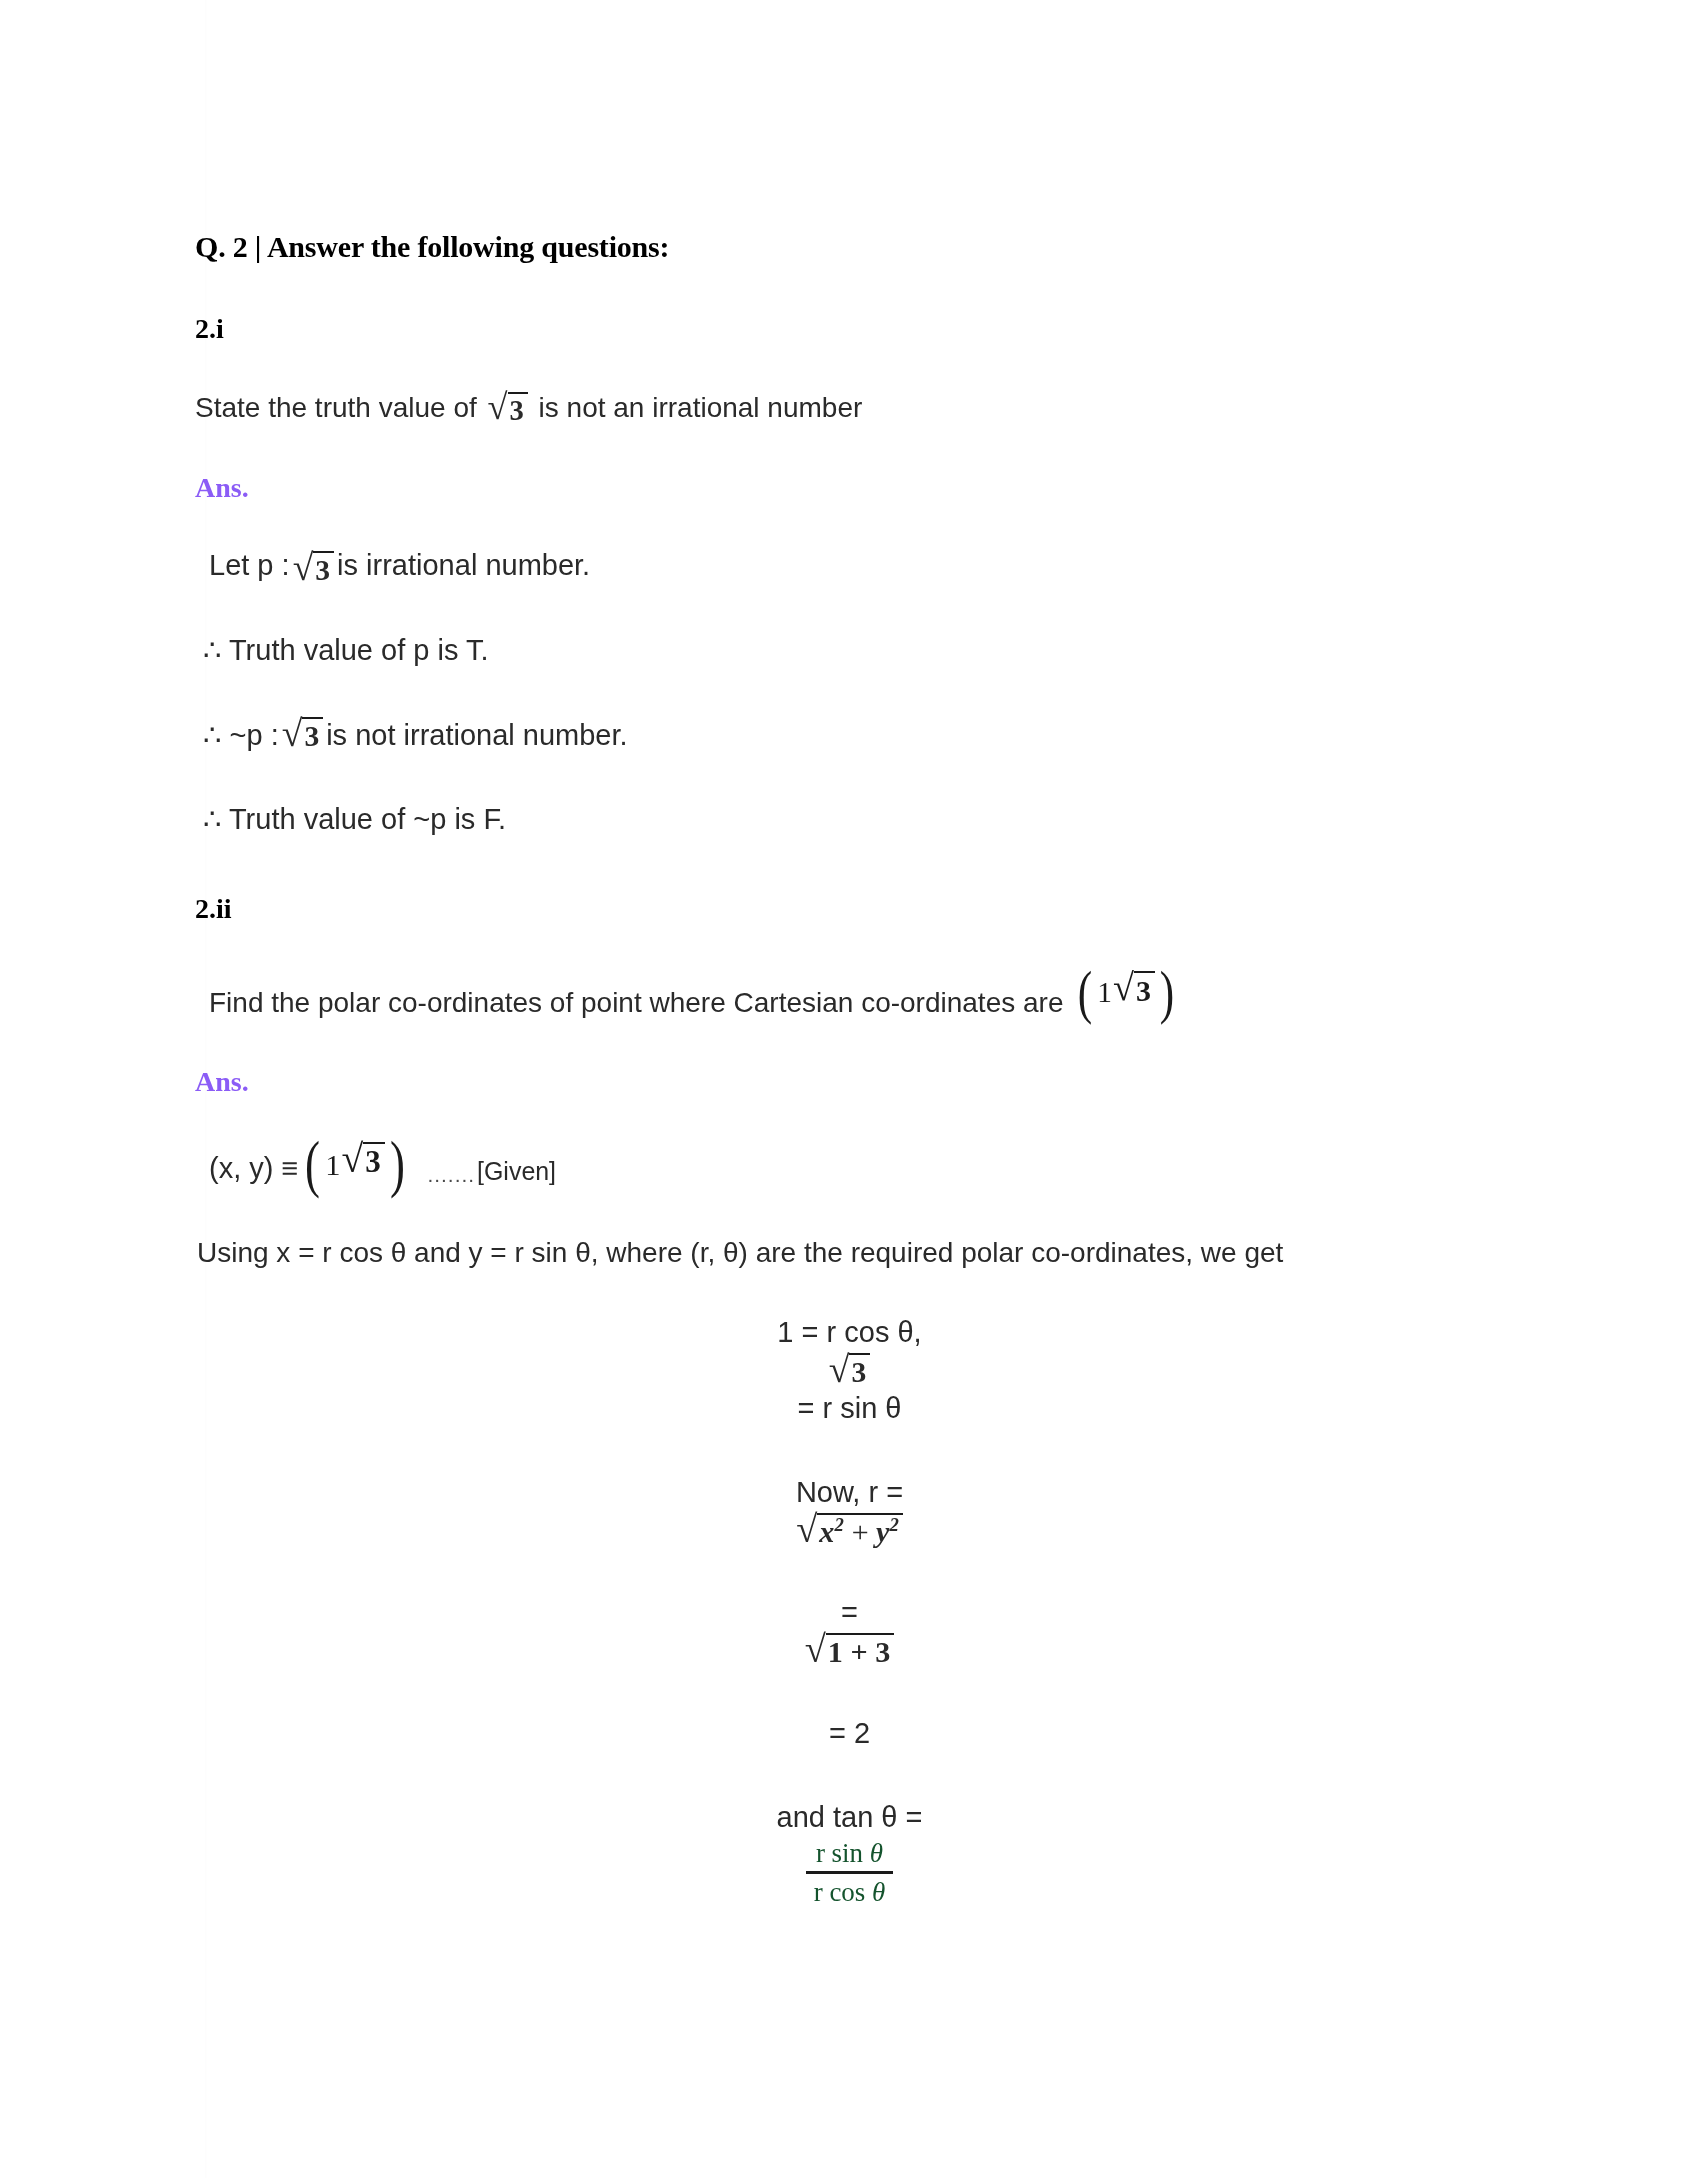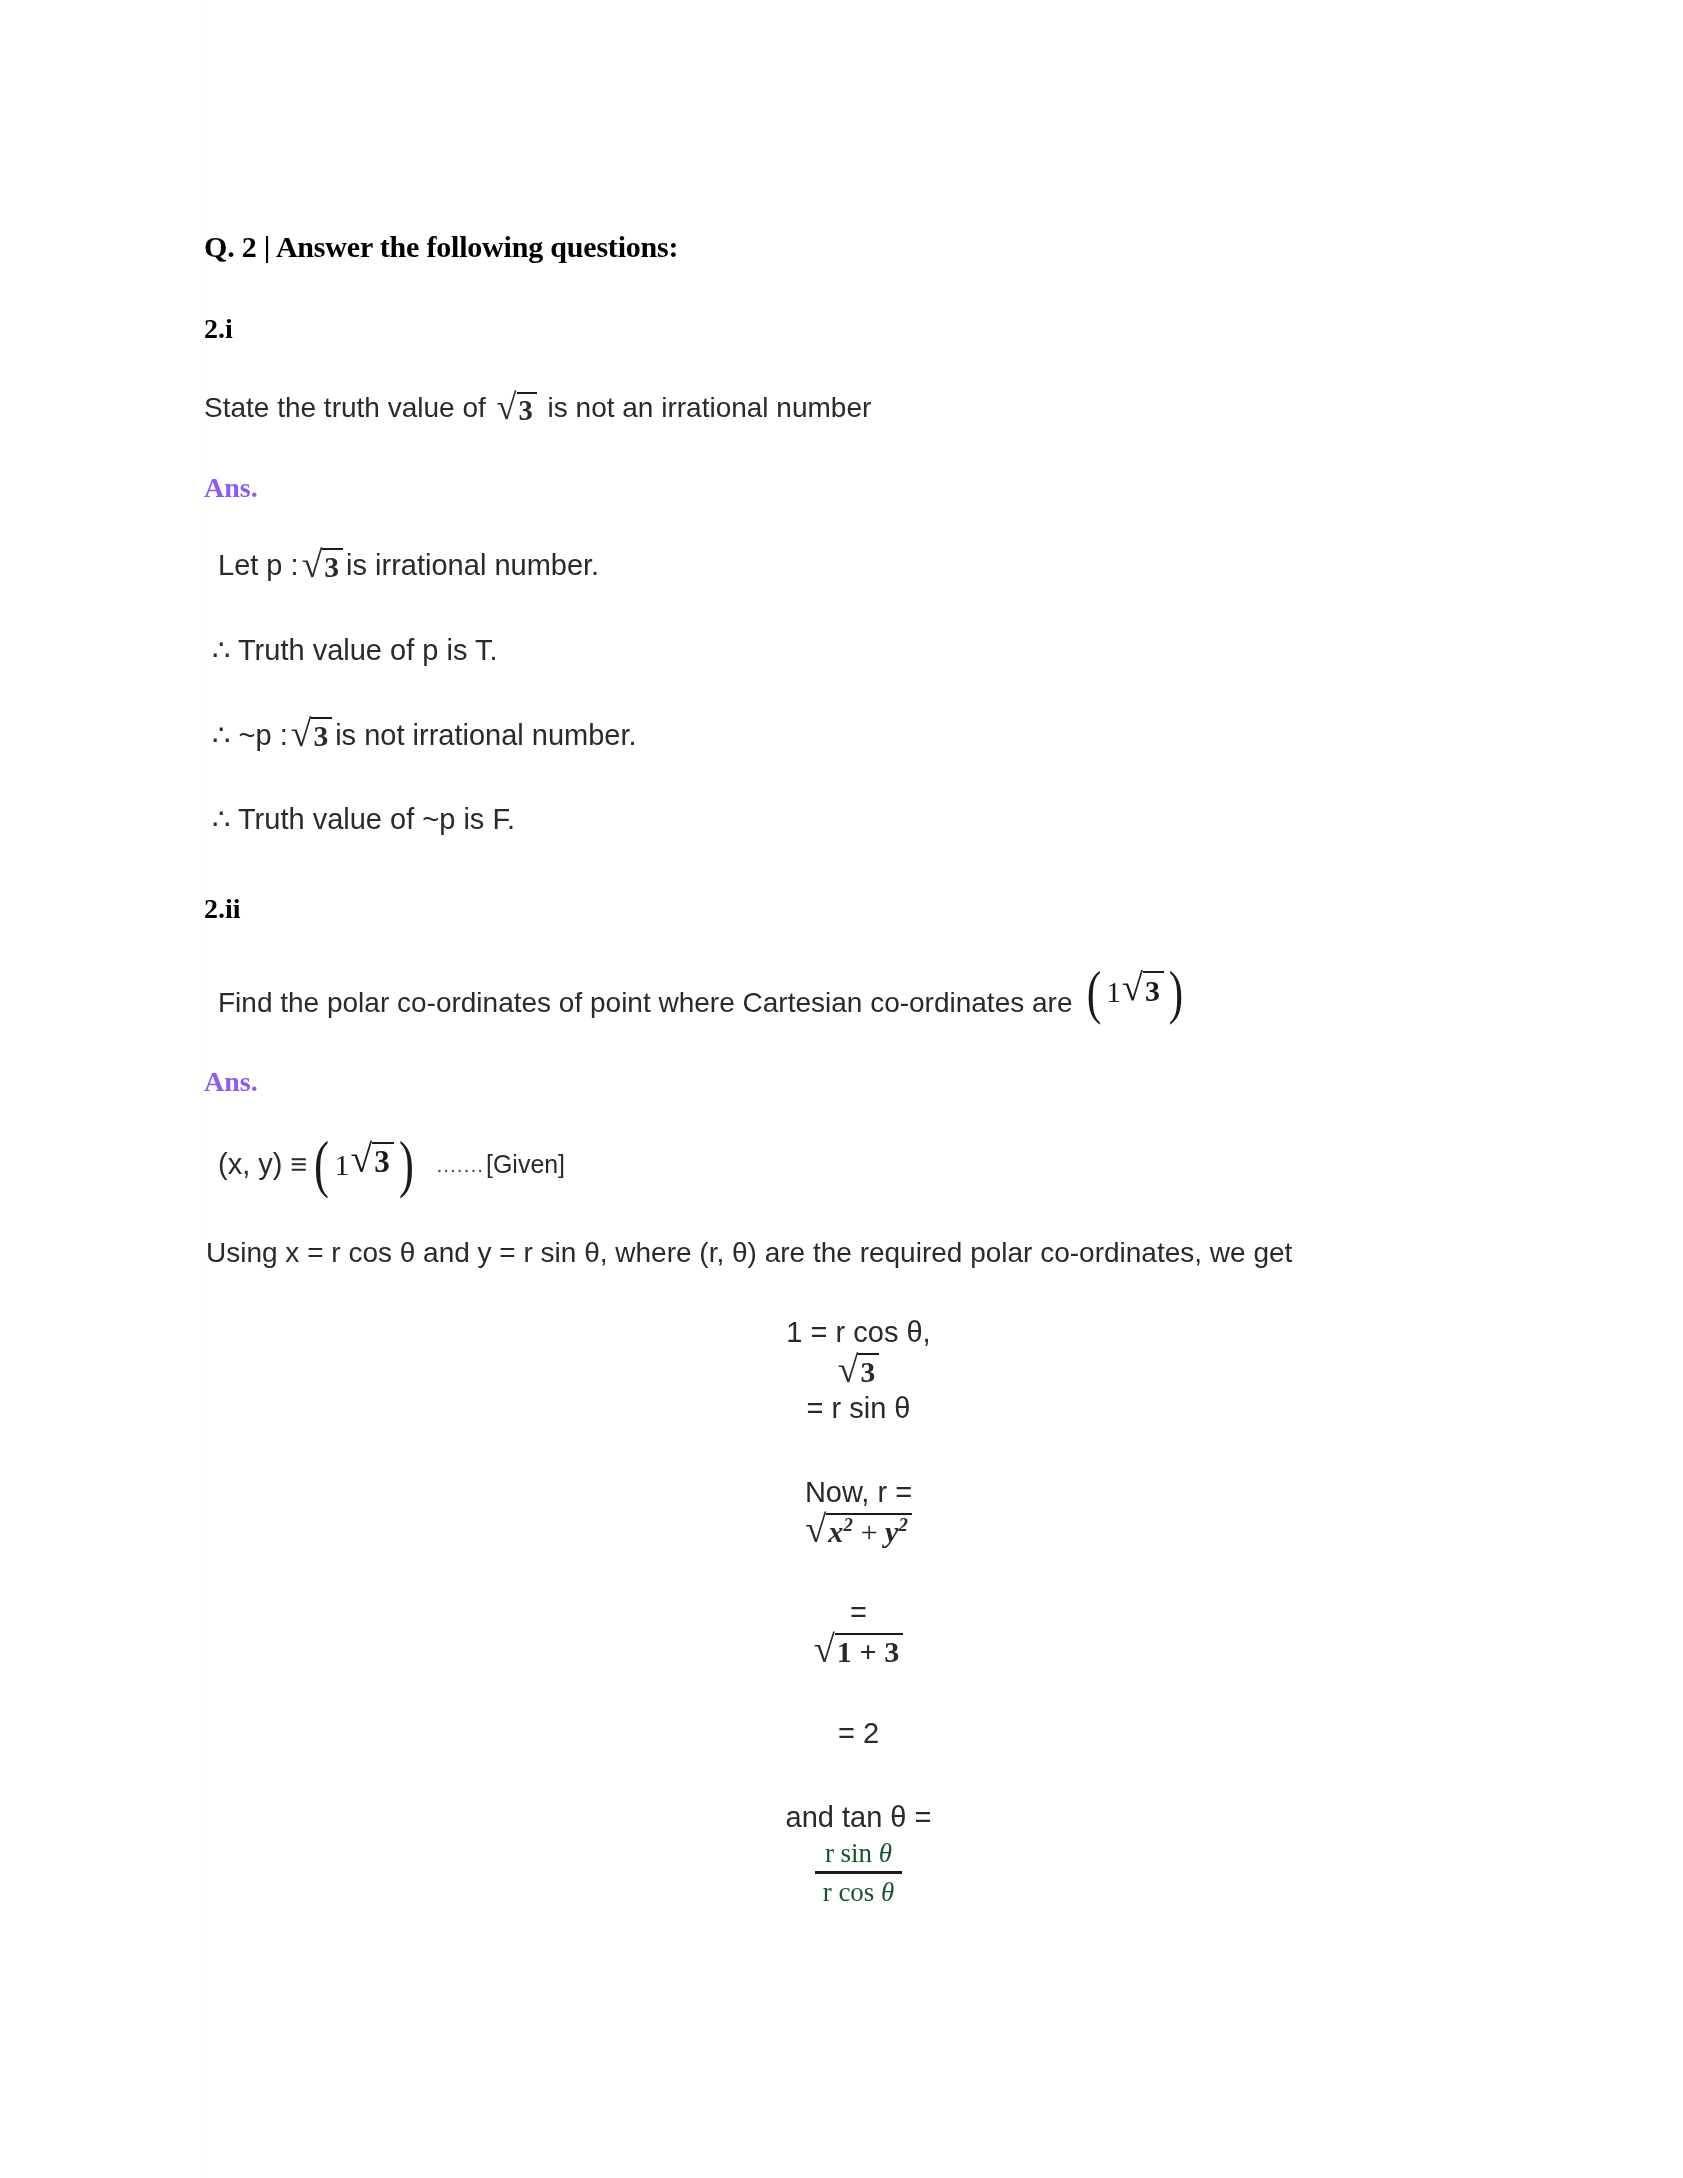--- a/index.html
+++ b/index.html
@@ -27,21 +27,21 @@
     left: 205px;
     top: 0;
     width: 2px;
     height: 2178px;
     background: linear-gradient(to right, rgba(0,0,0,0.012), rgba(0,0,0,0.0));
     pointer-events: none;
   }
 
   .content {
     position: absolute;
-    left: 204px;
+    left: 195px;
     top: 230px;
     width: 1307px;
   }
 
   
   .q-heading {
     font-family: "Liberation Serif", serif;
     font-weight: bold;
     font-size: 30px;
     color: #000000;
@@ -80,21 +80,21 @@
     font-family: "Liberation Sans", sans-serif;
     font-weight: 300;
     font-size: 29px;
     color: #2a2a2a;
     margin: 0 0 44px 0;
     line-height: 1.4;
     display: flex;
     align-items: center;
     flex-wrap: wrap;
   }
-  .step.indent { padding-left: 14px; }
+  .step.indent { padding-left: 14px; align-items: flex-end; }
   .step.indent2 { padding-left: 8px; }
 
   .prose {
     font-family: "Liberation Sans", sans-serif;
     font-weight: 300;
     font-size: 28px;
     color: #2a2a2a;
     margin: 0 0 40px 0;
     line-height: 1.4;
   }

